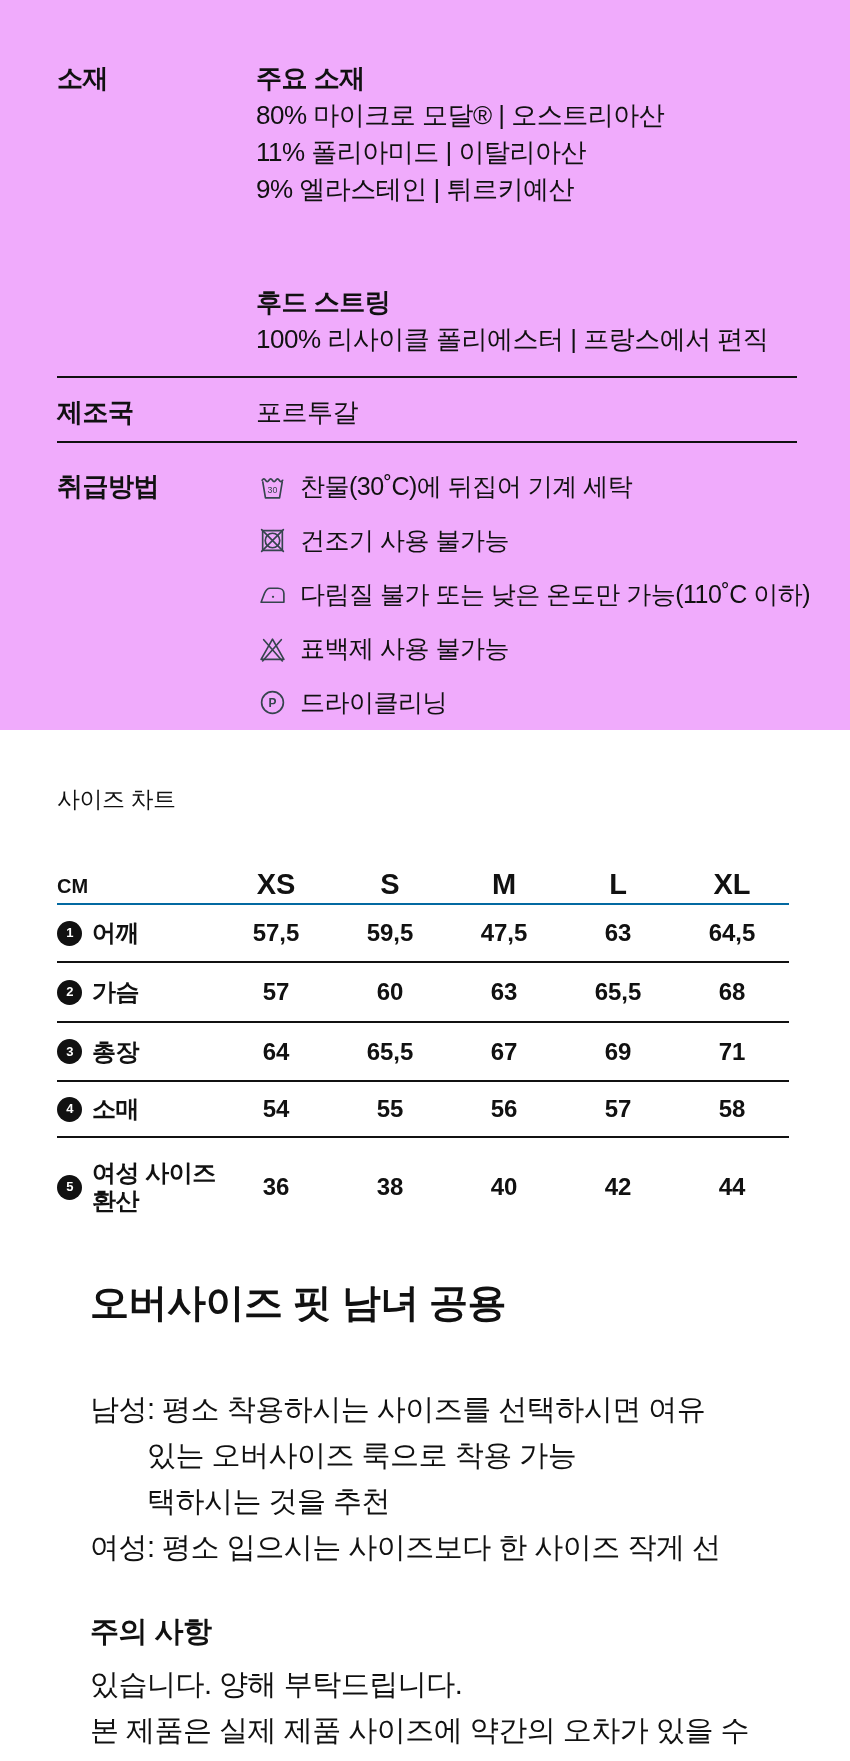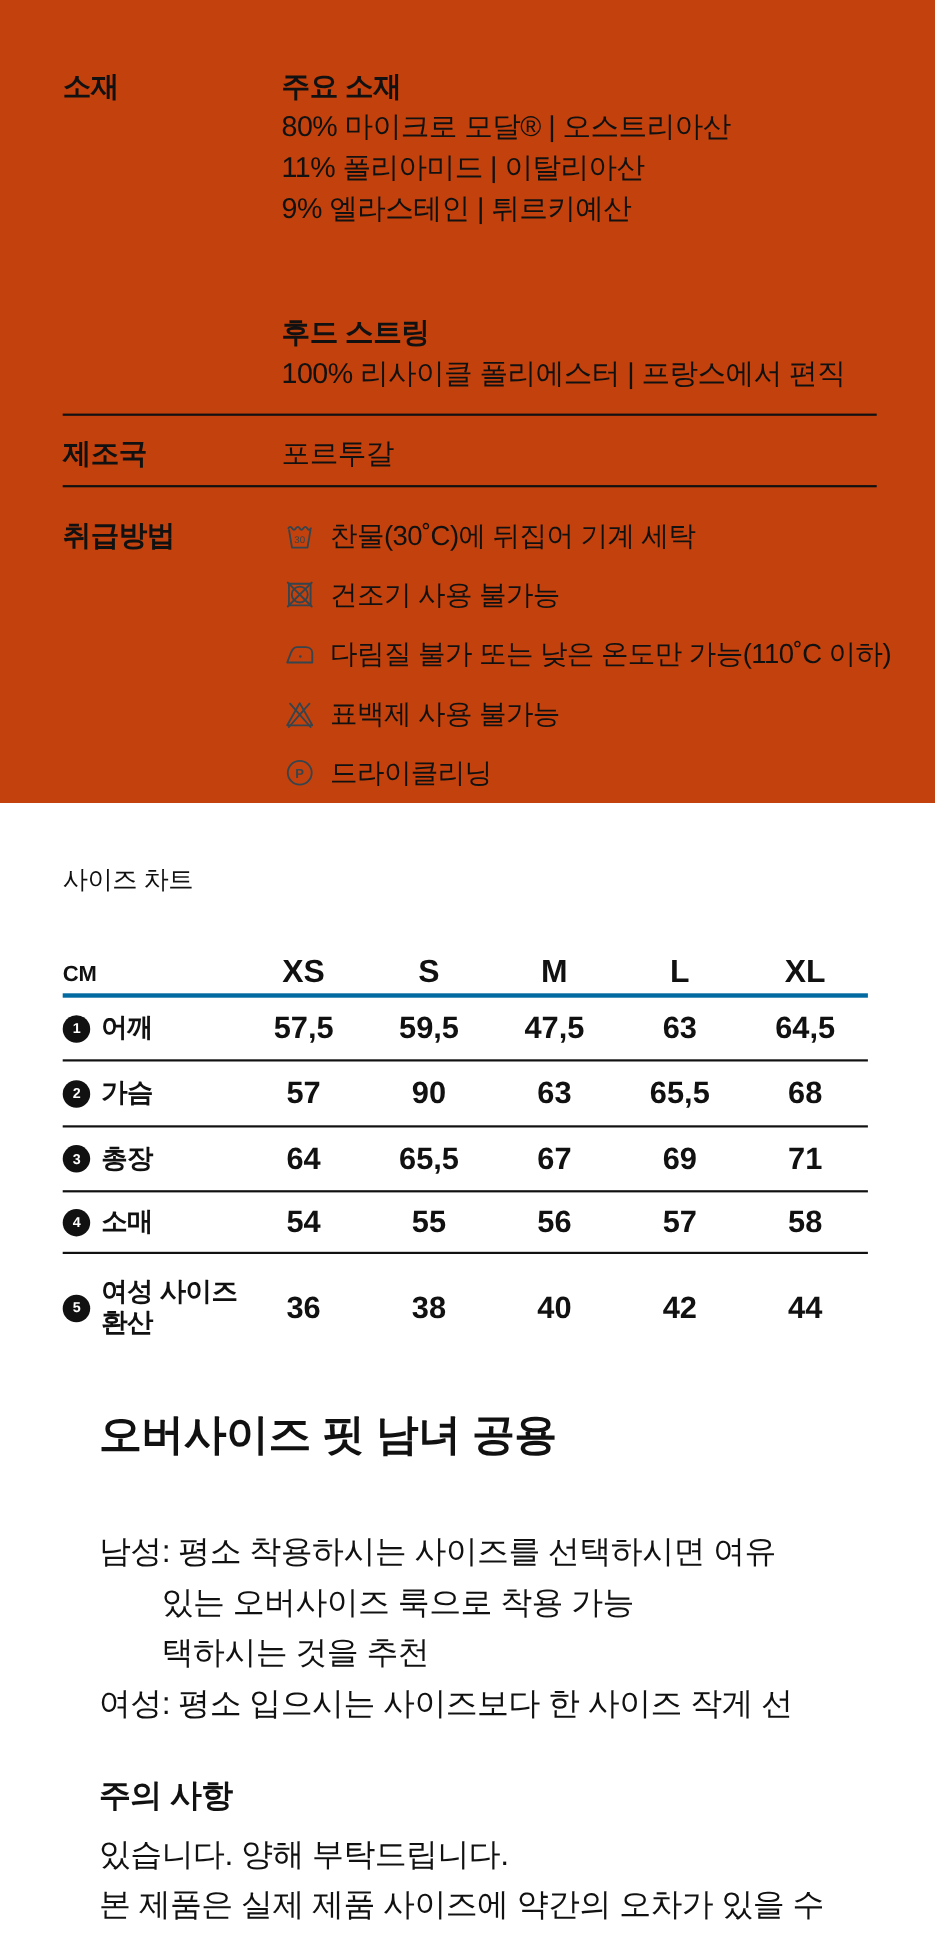--- a/index.html
+++ b/index.html
@@ -5,21 +5,21 @@
   html,body{margin:0;padding:0;}
   body{
     width:850px;height:1761px;background:#ffffff;color:#111111;
     font-family:"Liberation Sans","DejaVu Sans",sans-serif;
     -webkit-font-smoothing:antialiased;overflow:hidden;
   }
   .page{width:850px;height:1761px;position:relative;}
 
   
   .info-panel{
-    box-sizing:border-box;width:850px;height:730px;background:#c2410c;
+    box-sizing:border-box;width:850px;height:730px;background:#f0abfc;
     padding:60px 53px 0 57px;overflow:hidden;
   }
   .info-row{display:flex;}
   .info-label{
     width:199px;flex:0 0 199px;font-weight:700;font-size:26px;line-height:37px;
     letter-spacing:-0.5px;
   }
   .info-content{flex:1;}
   .b-line{font-weight:700;font-size:26px;line-height:37px;letter-spacing:-0.5px;}
   .r-line{font-weight:400;font-size:26px;line-height:37px;letter-spacing:-0.5px;}
@@ -34,24 +34,24 @@
   .care-item{display:flex;align-items:center;height:54px;padding-left:2px;}
   .care-item svg{width:29px;height:29px;flex:0 0 29px;margin-right:13px;}
   .care-text{font-size:25px;font-weight:400;letter-spacing:-0.5px;white-space:nowrap;}
 
   
   .size-title{
     margin:51px 0 0 57px;font-size:23px;font-weight:400;line-height:36px;letter-spacing:-0.5px;
   }
   .size-table{width:732px;margin:35px 0 0 57px;}
   .t-row{display:grid;grid-template-columns:162px 114px 114px 114px 114px 114px;align-items:center;}
-  .t-head{height:51px;border-bottom:4px solid #0369a1;align-items:end;}
+  .t-head{height:51px;border-bottom:2px solid #0369a1;align-items:end;}
   .t-unit{font-size:20px;font-weight:700;padding-bottom:5px;letter-spacing:0;}
   .t-size{font-size:29px;font-weight:700;text-align:center;padding-bottom:2px;}
-  .t-val{text-align:center;font-weight:700;font-size:28px;letter-spacing:0;}
+  .t-val{text-align:center;font-weight:700;font-size:24px;letter-spacing:0;}
   .t-label-cell{display:flex;align-items:center;font-weight:700;font-size:24px;letter-spacing:-0.5px;word-break:keep-all;line-height:28px;}
   .badge{
     width:25px;height:25px;border-radius:50%;background:#111111;color:#ffffff;
     font-size:13px;font-weight:700;display:flex;align-items:center;justify-content:center;
     flex:0 0 25px;margin-right:10px;
   }
   .r1{height:56px;border-bottom:2px solid #111;}
   .r2{height:58px;border-bottom:2px solid #111;}
   .r3{height:57px;border-bottom:2px solid #111;}
   .r4{height:54px;border-bottom:2px solid #111;}
@@ -169,21 +169,21 @@
       <div class="t-val">63</div>
       <div class="t-val">64,5</div>
     </div>
 
     <div class="t-row r2">
       <div class="t-label-cell">
         <span class="badge">2</span>
         <span>가슴</span>
       </div>
       <div class="t-val">57</div>
-      <div class="t-val">90</div>
+      <div class="t-val">60</div>
       <div class="t-val">63</div>
       <div class="t-val">65,5</div>
       <div class="t-val">68</div>
     </div>
 
     <div class="t-row r3">
       <div class="t-label-cell">
         <span class="badge">3</span>
         <span>총장</span>
       </div>

